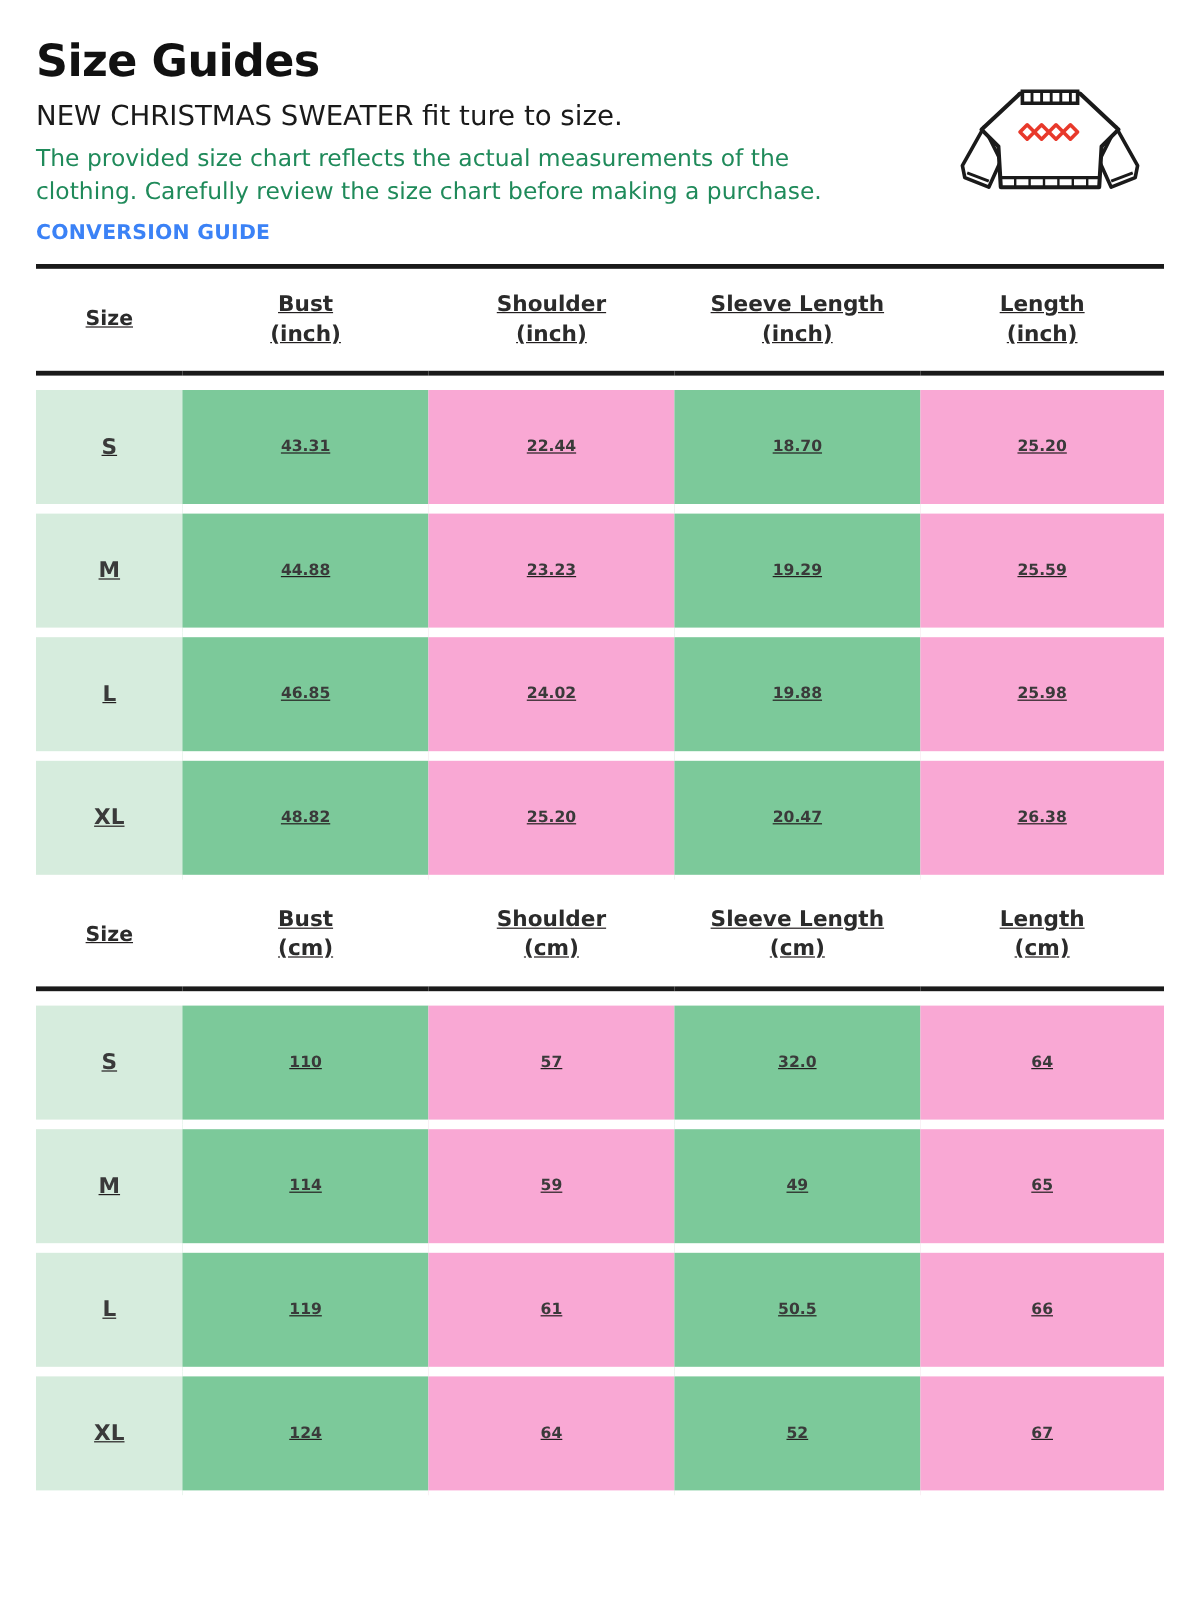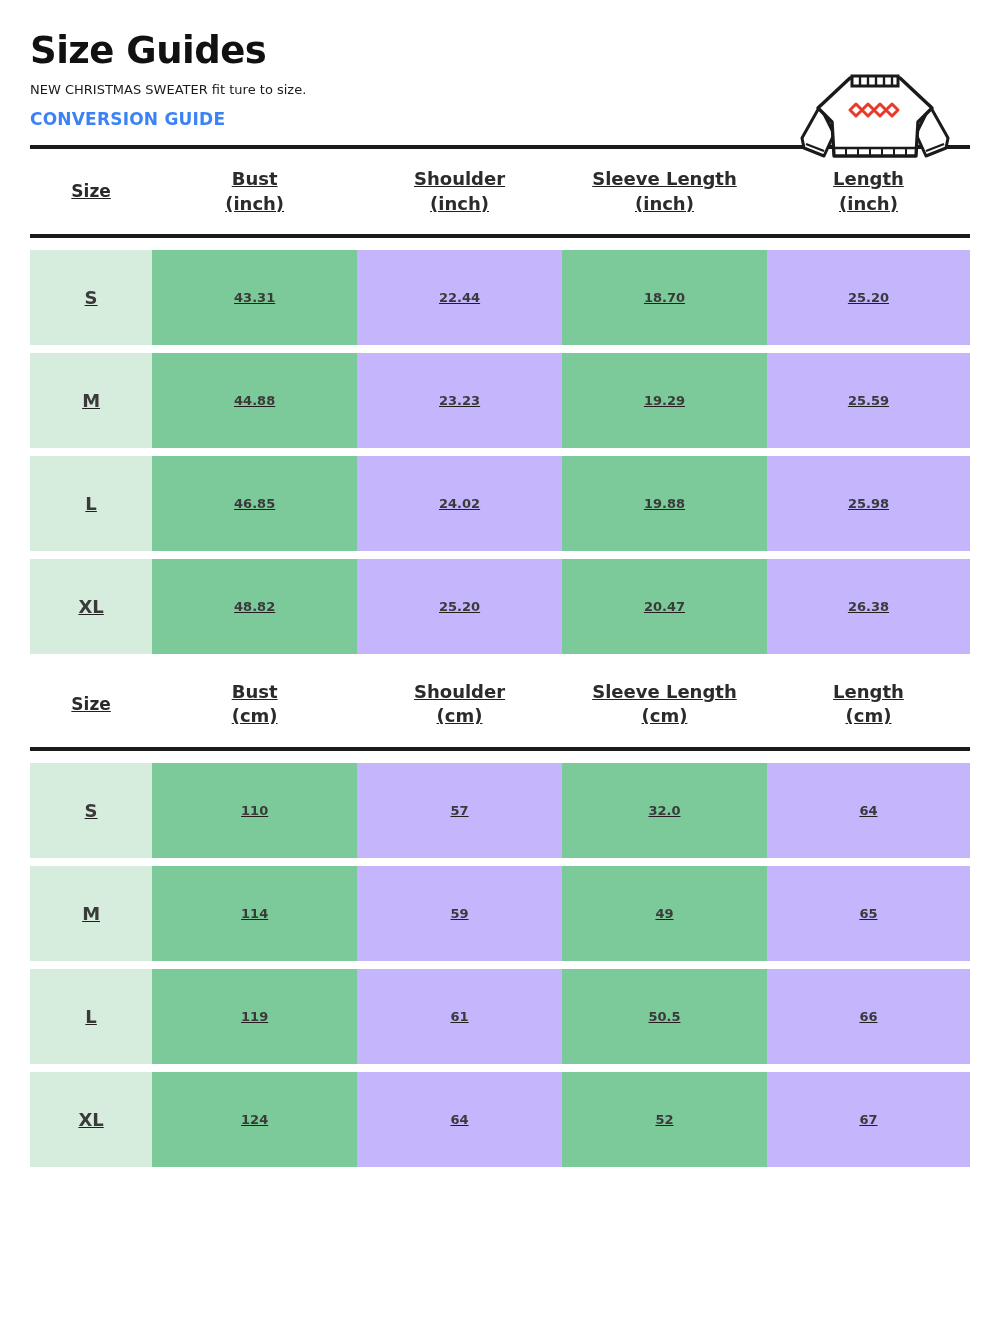--- a/index.html
+++ b/index.html
@@ -30,21 +30,21 @@
   }
   .title {
     font-size: 37px;
     font-weight: bold;
     letter-spacing: -0.5px;
     margin: 0 0 8px 0;
     line-height: 1.15;
     color: #111111;
   }
   .subtitle {
-    font-size: 13px;
+    font-size: 23px;
     color: #1a1a1a;
     margin: 4px 0 4px 0;
     line-height: 1.45;
   }
   .desc {
     font-size: 19.5px;
     color: #1f8a5a;
     line-height: 1.45;
     max-width: 700px;
     margin: 0 0 4px 0;
@@ -107,34 +107,35 @@
 
   td.cell {
     height: 93px;
     text-align: center;
     vertical-align: middle;
     font-size: 13px;
     font-weight: bold;
     color: #3a3a3a;
     border-bottom: 8px solid #ffffff;
   }
-  td.cell.light { background: #c4b5fd; }
+  td.cell.light { background: #f9a8d4; }
   td.cell.dark  { background: #7cc99a; }
   td.cell.size-col { background: #d6ecdd; font-size: 18px; }
 
   .spacer-row td { height: 10px; }
 </style>
 </head>
 <body>
 
 <div class="page">
 
   <div class="header">
     <h1 class="title">Size Guides</h1>
     <p class="subtitle">NEW CHRISTMAS SWEATER fit ture to size.</p>
+    <p class="desc">The provided size chart reflects the actual measurements of the clothing. Carefully review the size chart before making a purchase.</p>
     <div class="conversion">CONVERSION GUIDE</div>
 
     <svg class="sweater-icon" viewBox="0 0 170 110" xmlns="http://www.w3.org/2000/svg">
 
       <path d="M30,46 L12,78 L14,88 L34,96 L44,74 Z" fill="#ffffff" stroke="#1a1a1a" stroke-width="3" stroke-linejoin="round"></path>
 
       <path d="M140,46 L158,78 L156,88 L136,96 L126,74 Z" fill="#ffffff" stroke="#1a1a1a" stroke-width="3" stroke-linejoin="round"></path>
 
       <path d="M60,18 L110,18 L142,48 L128,62 L126,96 L44,96 L42,62 L28,48 Z" fill="#ffffff" stroke="#1a1a1a" stroke-width="3.4" stroke-linejoin="round"></path>
 

